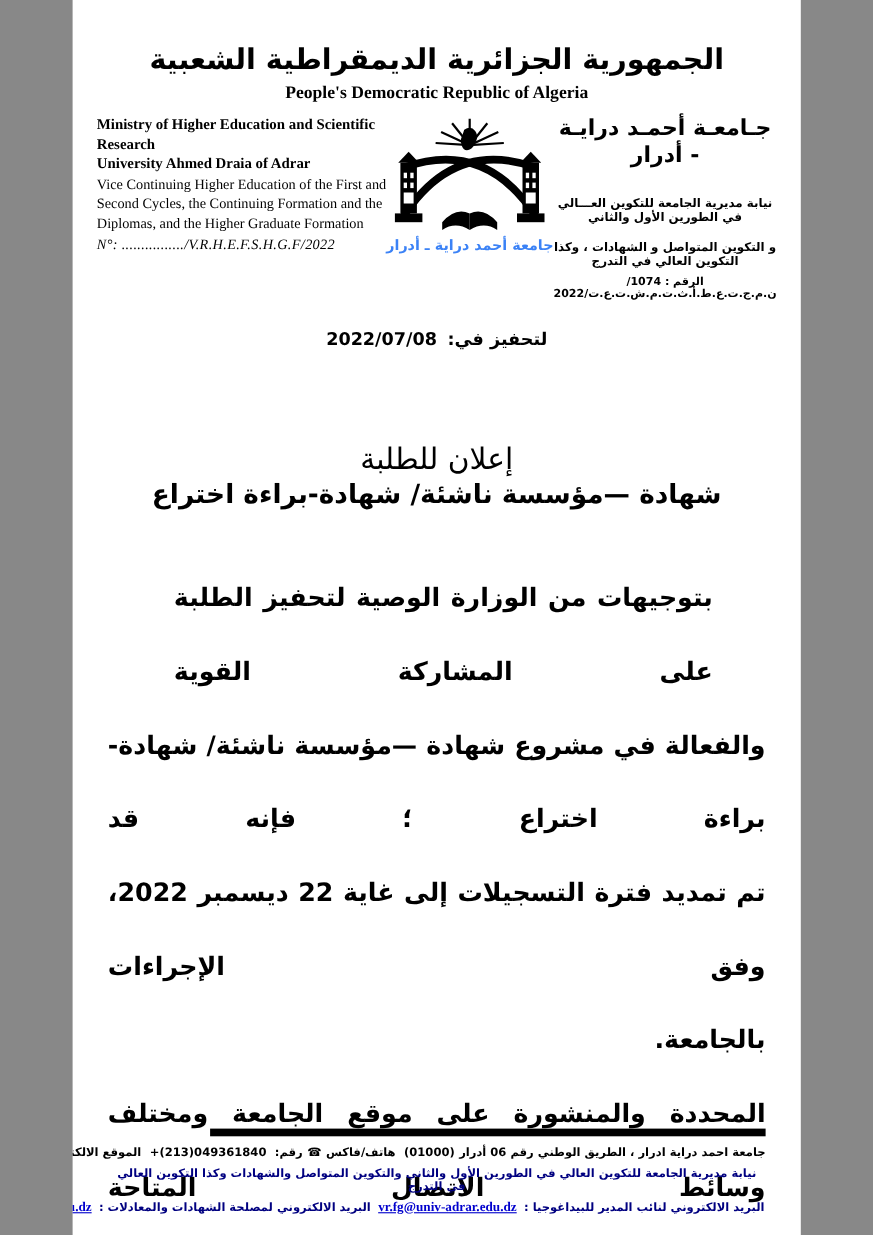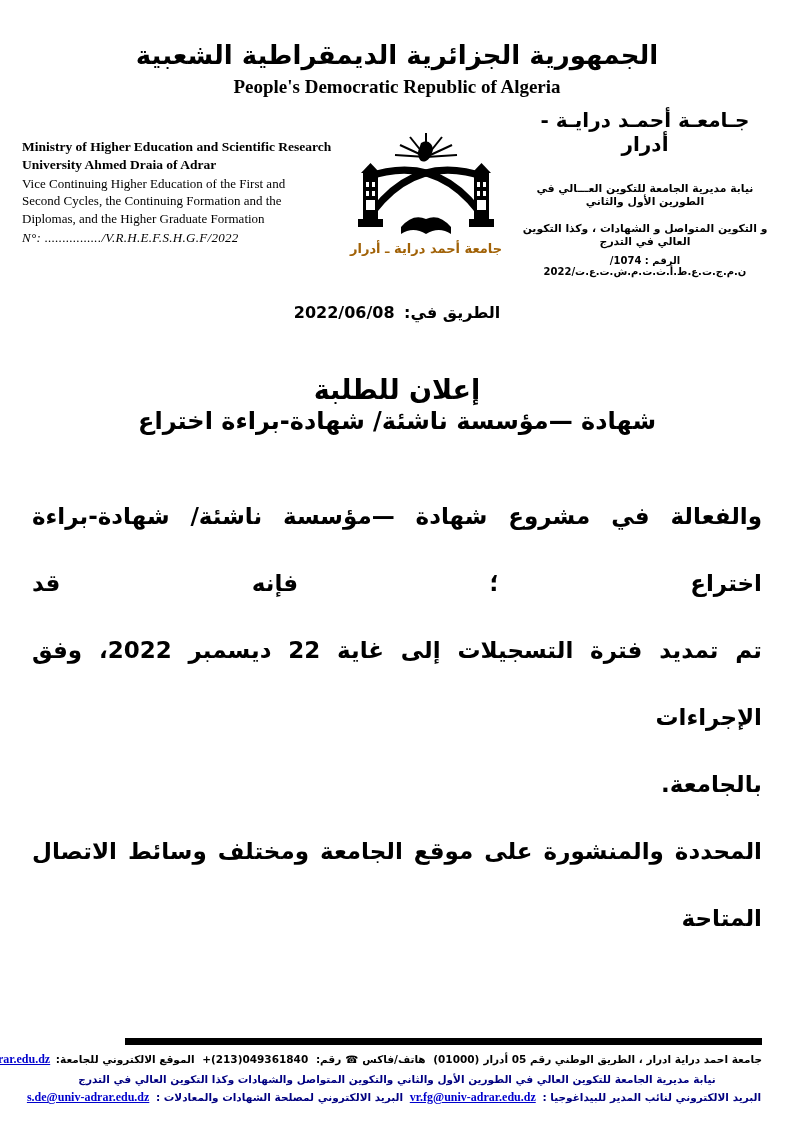--- a/index.html
+++ b/index.html
@@ -1,45 +1,45 @@
 <!DOCTYPE html>
 <html lang="ar"><head>
 <meta charset="utf-8">
 <style>
   * { margin:0; padding:0; box-sizing:border-box; }
   html,body { background:#888; }
   .page {
-    position:relative; width:794px; height:1123px; margin:0 auto;
+    position:relative; width:662px; height:1123px; margin:0 auto;
     background:#fff; overflow:hidden; color:#000;
     font-family:"DejaVu Sans", sans-serif;
   }
   
   .hdr { text-align:center; padding-top:40px; }
   .title-ar { font-size:26px; font-weight:bold; direction:rtl; }
-  .title-en { font-family:"Liberation Serif", serif; font-size:19px; font-weight:bold; margin-top:6px; }
+  .title-en { font-family:"Liberation Serif", serif; font-size:16px; font-weight:bold; margin-top:6px; }
   
-  .lh { display:flex; margin-top:8px; padding:0 22px; align-items:center;gap:13px; }
+  .lh { display:flex; margin-top:8px; padding:0 22px; align-items:flex-start; }
   .lh-left { width:312px; font-family:"Liberation Serif", serif; font-size:13px; line-height:1.35; padding-top:2px; }
   .lh-left .b { font-weight:bold; font-size:13.5px; }
   .lh-left .ref { font-style:italic; margin-top:2px; letter-spacing:.3px; }
   .lh-center { width:158px; text-align:center; }
   .lh-center svg { display:block; margin:0 auto; }
-  .logo-caption { font-size:13px; font-weight:bold; color:#a16207; direction:rtl; margin-top:-4px;
+  .logo-caption { font-size:13px; font-weight:bold; color:#3b82f6; direction:rtl; margin-top:-4px;
                   text-shadow:0 0 1px #fff; white-space:nowrap; }
   .lh-right { flex:1; direction:rtl; text-align:center; font-weight:bold; padding-top:2px; }
   .lh-right .r1 { font-size:14.5px; margin-bottom:9px; }
   .lh-right .r2 { font-size:20px; margin-bottom:26px; }
   .lh-right .r3 { font-size:10.8px; margin-bottom:14px; }
   .lh-right .r4 { font-size:10.8px; margin-bottom:7px; }
   .lh-right .r5 { font-size:10px; }
   
   .date-line { text-align:center; direction:rtl; font-weight:bold; font-size:16px; margin-top:26px; }
   .date-line .dt { padding-left:4px; }
   
-  .a-title { text-align:center; direction:rtl; font-weight:bold; font-size:27px; margin-top:52px; }
+  .a-title { text-align:center; direction:rtl; font-weight:normal; font-size:27px; margin-top:84px; }
   .a-subtitle { text-align:center; direction:rtl; font-weight:bold; font-size:24px; margin-top:2px; }
   
   .body-par { direction:rtl; font-weight:bold; font-size:23px; margin:48px 32px 0 32px; }
   .body-par .ln { text-align:justify; text-align-last:justify; line-height:67px; }
   .body-par .ln.first { padding:0 48px 0 60px; }
   .body-par .ln.last { text-align-last:right; }
   
   .footer { position:absolute; left:30px; right:30px; bottom:18px; }
   .fbar { height:7px; background:#000; margin-left:95px; margin-right:2px; }
   .f1 { direction:rtl; text-align:center; font-size:10.5px; font-weight:bold; margin-top:7px; white-space:nowrap; }
@@ -113,38 +113,39 @@
 
     <div class="lh-right">
       <div class="r2">جـامعـة أحمـد درايـة - أدرار</div>
       <div class="r3">نيابة مديرية الجامعة للتكوين العـــالي في الطورين الأول والثاني</div>
       <div class="r4">و التكوين المتواصل و الشهادات ، وكذا التكوين العالي في التدرج</div>
       <div class="r5">الرقم : 1074/ن.م.ج.ت.ع.ط.أ.ث.ت.م.ش.ت.ع.ت/2022</div>
     </div>
   </div>
 
   <div class="date-line">
-    <span class="dt">الطريق في:</span>
-    <span class="ltr">2022/06/08</span>
+    <span class="dt">لتحفيز في:</span>
+    <span class="ltr">2022/07/08</span>
   </div>
 
   <div class="a-title">إعلان للطلبة</div>
   <div class="a-subtitle">شهادة —مؤسسة ناشئة/ شهادة-براءة اختراع</div>
 
   <div class="body-par">
+    <div class="ln first">بتوجيهات من الوزارة الوصية لتحفيز الطلبة على المشاركة القوية</div>
     <div class="ln">والفعالة في مشروع شهادة —مؤسسة ناشئة/ شهادة-براءة اختراع ؛ فإنه قد</div>
     <div class="ln">تم تمديد فترة التسجيلات إلى غاية 22 ديسمبر 2022، وفق الإجراءات</div>
     <div class="ln last">بالجامعة.</div>
     <div class="ln">المحددة والمنشورة على موقع الجامعة ومختلف وسائط الاتصال المتاحة</div>
   </div>
 
   <div class="footer">
     <div class="fbar"></div>
     <div class="f1">
-      <span class="seg">جامعة احمد دراية ادرار ، الطريق الوطني رقم 05 أدرار</span><span class="seg ltr">(01000)</span>
+      <span class="seg">جامعة احمد دراية ادرار ، الطريق الوطني رقم 06 أدرار</span><span class="seg ltr">(01000)</span>
       <span class="seg">هاتف/فاكس</span><span class="seg">☎</span><span class="seg">رقم:</span>
       <span class="seg ltr">+(213)049361840</span>
       <span class="seg">الموقع الالكتروني للجامعة:</span>
       <a class="link ltr">www.univ-adrar.edu.dz</a>
     </div>
     <div class="f2">نيابة مديرية الجامعة للتكوين العالي في الطورين الأول والثاني والتكوين المتواصل والشهادات وكذا التكوين العالي في التدرج</div>
     <div class="f3">
       <span class="seg">البريد الالكتروني لنائب المدير للبيداغوجيا :</span>
       <a class="link ltr">vr.fg@univ-adrar.edu.dz</a>
       <span class="seg">البريد الالكتروني لمصلحة الشهادات والمعادلات :</span>

